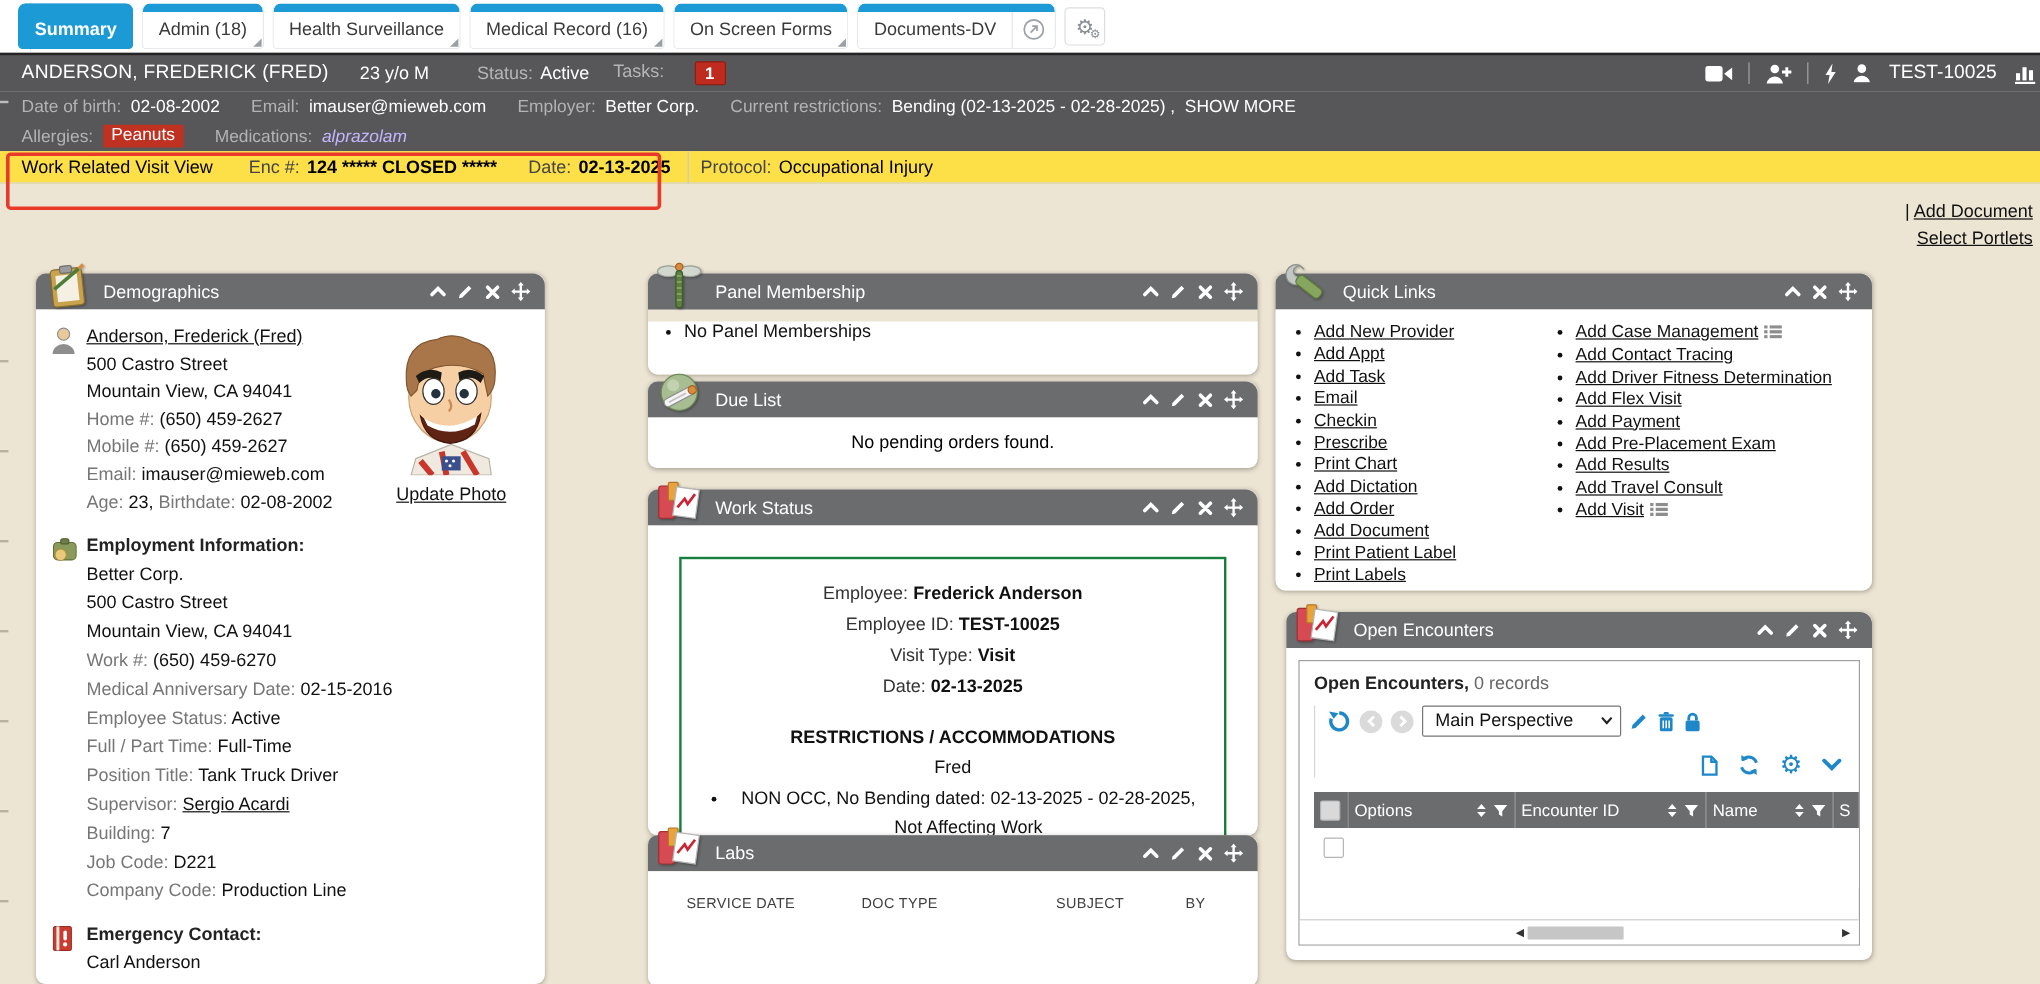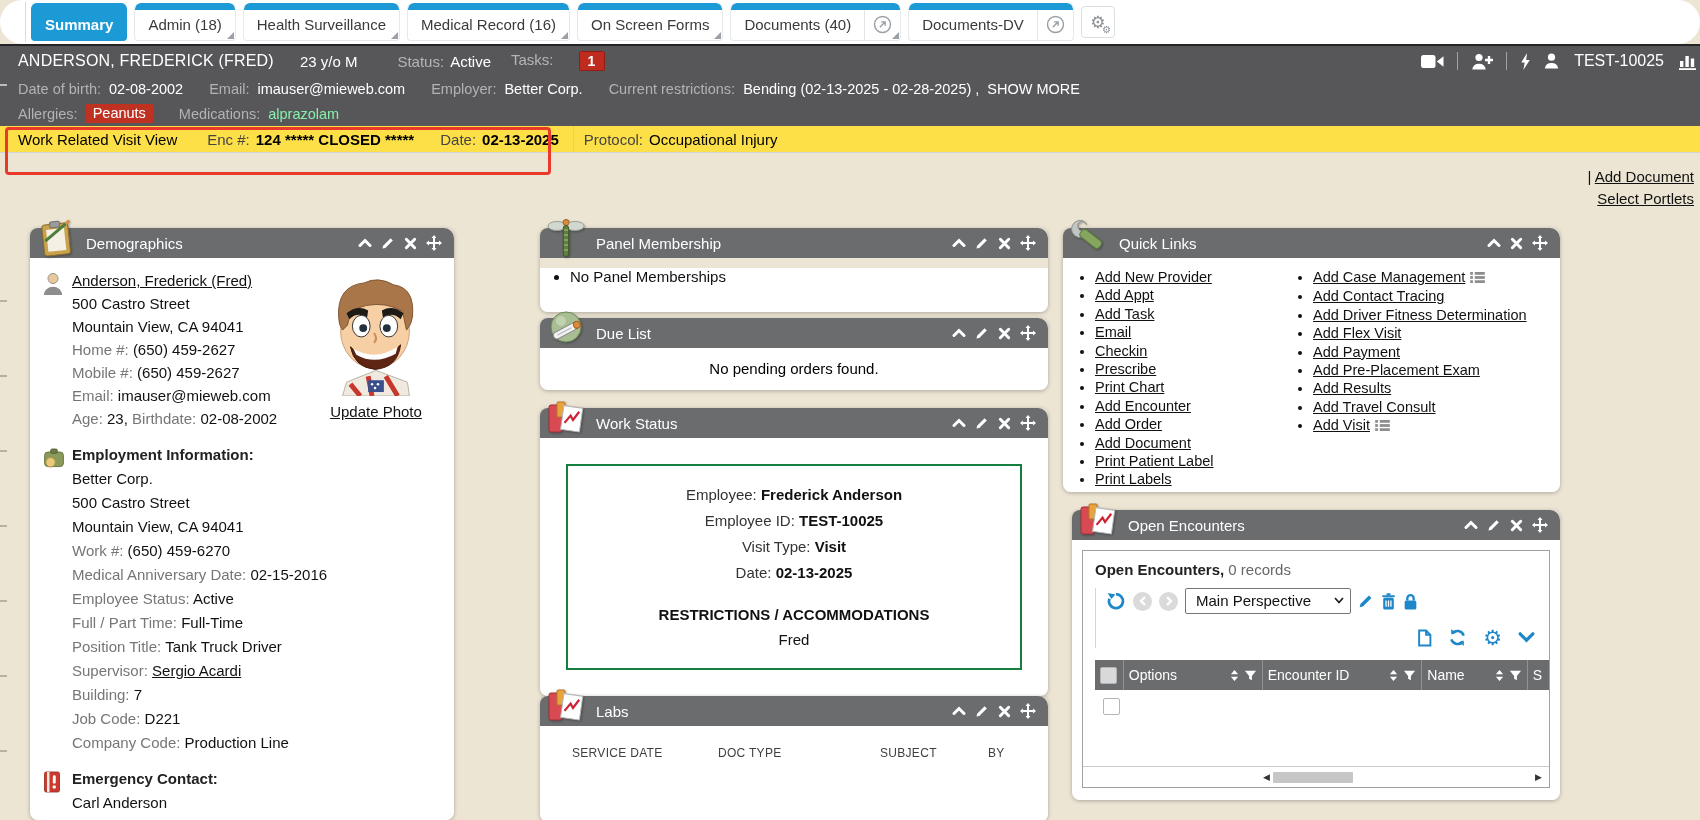--- a/index.html
+++ b/index.html
@@ -1,20 +1,20 @@
 <!DOCTYPE html>
 <html><head>
 <meta charset="utf-8">
 <style>
   html,body{margin:0;padding:0;background:#cfcfcf;}
   .page{position:relative;width:1700px;height:820px;overflow:hidden;background:#ede5d4;
         font-family:"Liberation Sans",sans-serif;font-size:15px;color:#111;}
   
   .tabbar{position:absolute;top:0;left:0;right:0;height:44px;background:#fff;
-          display:flex;align-items:flex-end;gap:7px;padding-left:31px;box-sizing:border-box;border-radius:22px;}
+          display:flex;align-items:flex-end;gap:7px;padding-left:15px;box-sizing:border-box;}
   .tabbar::before{content:"";position:absolute;left:25px;top:2px;bottom:2px;width:1px;background:#d8dadb;}
   .tab{position:relative;display:flex;align-items:stretch;background:#fff;border:1px solid #e6e8ea;border-top:none;
        border-radius:6px 6px 4px 4px;margin-bottom:3px;cursor:pointer;overflow:hidden;}
   .tab::before{content:"";position:absolute;top:0;left:0;right:0;height:7px;background:#1c9ad6;border-radius:6px 6px 0 0;}
   .tab .tlabel{padding:13px 13px 7px 13px;font-size:15px;color:#3a3a3a;white-space:nowrap;}
   .tab.active{background:#1c9ad6;border-color:#1c9ad6;}
   .tab.active .tlabel{color:#fff;font-weight:bold;}
   .tab.fold::after{content:"";position:absolute;right:1px;bottom:1px;border-left:7px solid transparent;border-bottom:7px solid #9aa0a5;}
   .tab .ext{display:flex;align-items:center;padding:10px 8px 4px 8px;border-left:1px solid #e3e5e7;}
   .tab-gear{width:32px;height:30px;border:1px solid #dcdee0;border-radius:4px;background:#fff;margin-bottom:6px;
@@ -33,21 +33,21 @@
              min-width:16px;text-align:center;padding:0 4px;line-height:18px;border-radius:2px;cursor:pointer;}
   .pb-right{margin-left:auto;display:flex;align-items:center;gap:13px;}
   .vsep{width:1px;height:18px;background:rgba(255,255,255,.45);}
   .pid{font-size:16px;margin:0 2px;}
   .infobar{position:absolute;top:76px;left:0;right:0;height:50px;background:#57575a;color:#fff;
            font-size:14.5px;padding:0 18px;box-sizing:border-box;}
   .inforow{height:25px;display:flex;align-items:center;gap:8px;white-space:nowrap;}
   .inforow .lbl{color:#b3b3b3;}
   .gap18{margin-left:18px;}
   .allergybadge{background:#bf3222;color:#fff;padding:1px 7px 2px;border-radius:1px;cursor:pointer;}
-  .medval{color:#86efac;cursor:pointer;}
+  .medval{color:#c4b5fd;cursor:pointer;font-style:italic;}
   
   .visitbar{position:absolute;top:126px;left:0;right:0;height:27px;background:#fde047;border-bottom:1px solid #d4d4d8;
             display:flex;align-items:center;font-size:15px;color:#000;padding-left:18px;box-sizing:border-box;white-space:nowrap;}
   .visitbar .lbl{color:#444;}
   .visitbar b{font-weight:bold;}
   .visitsep{width:1px;height:27px;background:#c9c9ce;margin:0 10px 0 14px;}
   .annotation{position:absolute;left:5px;top:127px;width:540px;height:42px;border:3px solid #e8392b;
               border-radius:4px;z-index:60;pointer-events:none;}
   
   .content{position:absolute;top:154px;left:0;right:0;bottom:0;}
@@ -136,29 +136,20 @@
       </div>
     <div class="tab fold">
         <span class="tlabel">Health Surveillance</span>
       </div>
     <div class="tab fold">
         <span class="tlabel">Medical Record (16)</span>
       </div>
     <div class="tab fold">
         <span class="tlabel">On Screen Forms</span>
       </div>
-    <div class="tab fold">
-      <span class="tlabel">Documents (40)</span>
-      <span class="ext">
-        <svg width="19" height="19" viewBox="0 0 20 20">
-            <circle cx="10" cy="10" r="8.4" fill="none" stroke="#9aa0a5" stroke-width="1.5"></circle>
-            <path d="M7.2 12.8 L12.6 7.4 M8.6 7.2 H12.8 V11.4" stroke="#9aa0a5" stroke-width="1.5" fill="none"></path>
-          </svg>
-      </span>
-    </div>
     <div class="tab">
       <span class="tlabel">Documents-DV</span>
       <span class="ext">
         <svg width="19" height="19" viewBox="0 0 20 20">
             <circle cx="10" cy="10" r="8.4" fill="none" stroke="#9aa0a5" stroke-width="1.5"></circle>
             <path d="M7.2 12.8 L12.6 7.4 M8.6 7.2 H12.8 V11.4" stroke="#9aa0a5" stroke-width="1.5" fill="none"></path>
           </svg>
       </span>
     </div>
     <div class="tab-gear">
@@ -461,20 +452,23 @@
         </span>
       </div>
       <div class="p-body" style="height:258px;overflow:hidden">
         <div class="ws-box">
           <div><span class="lbl">Employee:</span> <b>Frederick Anderson</b></div>
           <div><span class="lbl">Employee ID:</span> <b>TEST-10025</b></div>
           <div><span class="lbl">Visit Type:</span> <b>Visit</b></div>
           <div><span class="lbl">Date:</span> <b>02-13-2025</b></div>
           <div class="ws-head">RESTRICTIONS / ACCOMMODATIONS</div>
           <div style="line-height:24px">Fred</div>
+          <ul>
+              <li style="line-height:24px">NON OCC, No Bending dated: 02-13-2025 - 02-28-2025, Not Affecting Work</li>
+            </ul>
         </div>
       </div>
     </div>
 
     <div class="portlet" style="left:540px;top:542px;width:508px">
       <div class="p-icon">
         <svg width="40" height="40" viewBox="0 0 40 40">
             <rect x="3" y="7" width="13" height="27" rx="2" fill="#d84a52" stroke="#a23037"></rect>
             <rect x="11" y="4" width="8" height="15" rx="1" fill="#e8a33d" stroke="#b5782a"></rect>
             <g transform="rotate(8 27 22)">
@@ -536,21 +530,21 @@
       <div class="p-body" style="height:234px;overflow:hidden">
         <div class="ql-wrap">
           <ul class="c1">
             <li><a>Add New Provider</a></li>
             <li><a>Add Appt</a></li>
             <li><a>Add Task</a></li>
             <li><a>Email</a></li>
             <li><a>Checkin</a></li>
             <li><a>Prescribe</a></li>
             <li><a>Print Chart</a></li>
-            <li><a>Add Encounter</a></li>
+            <li><a>Add Dictation</a></li>
             <li><a>Add Order</a></li>
             <li><a>Add Document</a></li>
             <li><a>Print Patient Label</a></li>
             <li><a>Print Labels</a></li>
           </ul>
           <ul>
             <li><a>Add Case Management</a><span class="listico"><svg width="15" height="11" viewBox="0 0 16 12">
                     <g fill="#8d8d8d">
                       <rect width="3" height="3"></rect>
                       <rect x="5" width="11" height="3"></rect>

